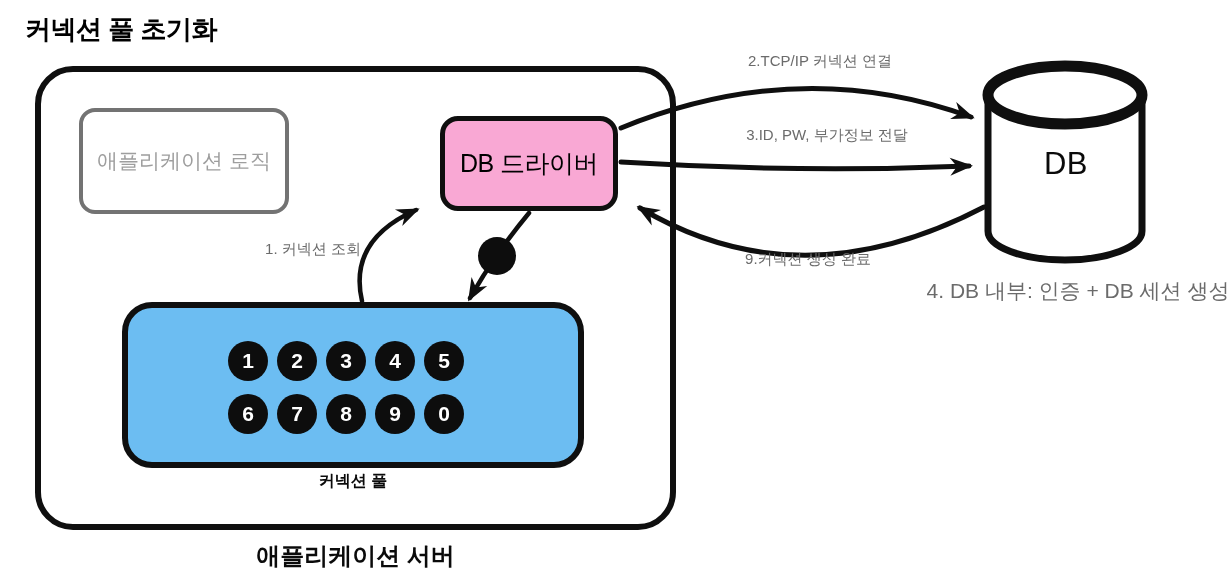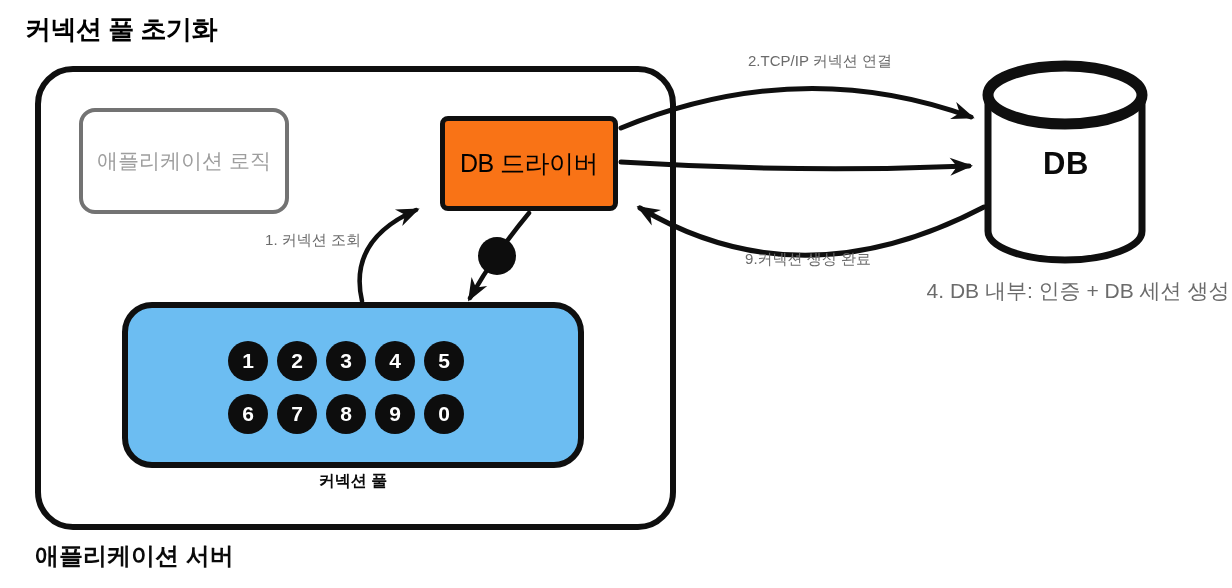--- a/index.html
+++ b/index.html
@@ -9,45 +9,45 @@
   .diagram-title{position:absolute;left:25px;top:12px;font-size:26px;font-weight:800;color:#000;letter-spacing:-0.5px;}
 
   .app-server-box{position:absolute;left:35px;top:66px;width:629px;height:452px;
     border:6px solid #0f0f0f;border-radius:38px;background:transparent;z-index:1;}
 
   .app-logic-box{position:absolute;left:79px;top:108px;width:202px;height:98px;
     border:4px solid #737373;border-radius:16px;display:flex;align-items:center;justify-content:center;z-index:1;}
   .app-logic-label{color:#9e9e9e;font-size:21px;font-weight:500;}
 
   .db-driver-box{position:absolute;left:440px;top:116px;width:168px;height:85px;
-    border:5px solid #0f0f0f;border-radius:8px;background:#f97316;display:flex;align-items:center;justify-content:center;z-index:1;}
+    border:5px solid #0f0f0f;border-radius:18px;background:#f9a8d4;display:flex;align-items:center;justify-content:center;z-index:1;}
   .db-driver-label{color:#000;font-size:25px;font-weight:500;letter-spacing:-0.5px;}
 
   .pool-box{position:absolute;left:122px;top:302px;width:450px;height:154px;
     background:#6cbdf2;border:6px solid #0f0f0f;border-radius:30px;z-index:1;}
   .pool-rows{position:absolute;left:100px;top:33px;display:flex;flex-direction:column;gap:13px;}
   .pool-row{display:flex;gap:9px;}
   .conn-circle{width:40px;height:40px;border-radius:50%;background:#0d0d0d;color:#fff;
     display:flex;align-items:center;justify-content:center;font-size:21px;font-weight:700;}
 
   .pool-label{position:absolute;left:122px;top:471px;width:462px;text-align:center;
     font-size:16px;font-weight:700;color:#0a0a0a;z-index:3;}
-  .server-label{position:absolute;left:35px;top:540px;width:641px;
+  .server-label{position:absolute;left:35px;top:540px;width:641px;text-align:center;
     font-size:24px;font-weight:700;color:#0a0a0a;z-index:3;}
 
   .db-label{position:absolute;left:1014px;top:146px;width:104px;text-align:center;
-    font-size:31px;font-weight:700;color:#0a0a0a;z-index:3;letter-spacing:0.5px;}
+    font-size:31px;font-weight:400;color:#0a0a0a;z-index:3;letter-spacing:0.5px;}
   .db-note{position:absolute;left:922px;top:277px;width:312px;text-align:center;
     font-size:21px;color:#6b6b6b;z-index:3;}
 
   .flow-label{position:absolute;color:#6b6b6b;font-size:15px;text-align:center;z-index:3;}
   .flow-tcp{left:700px;top:52px;width:240px;}
   .flow-credentials{left:702px;top:126px;width:250px;}
   .flow-created{left:700px;top:250px;width:216px;}
-  .flow-lookup{left:240px;top:231px;width:146px;}
+  .flow-lookup{left:240px;top:240px;width:146px;}
   .flow-return{left:522px;top:248px;width:132px;}
 
   svg.overlay{position:absolute;left:0;top:0;width:1232px;height:588px;z-index:2;pointer-events:none;}
 </style>
 </head>
 <body>
 
 <div class="canvas">
 
   <div class="diagram-title">커넥션 풀 초기화</div>
@@ -81,20 +81,21 @@
     </div>
   </div>
 
   <div class="pool-label">커넥션 풀</div>
   <div class="server-label">애플리케이션 서버</div>
 
   <div class="db-label">DB</div>
   <div class="db-note">4. DB 내부: 인증 + DB 세션 생성</div>
 
   <div class="flow-label flow-tcp">2.TCP/IP 커넥션 연결</div>
+  <div class="flow-label flow-credentials">3.ID, PW, 부가정보 전달</div>
   <div class="flow-label flow-created">9.커넥션 생성 완료</div>
   <div class="flow-label flow-lookup">1. 커넥션 조회</div>
 
   <svg class="overlay" viewBox="0 0 1232 588" xmlns="http://www.w3.org/2000/svg">
     <defs>
       <marker id="ah" markerUnits="userSpaceOnUse" markerWidth="26" markerHeight="22" refX="20" refY="10" orient="auto">
         <path d="M1,1 L24,10 L1,19 L8,10 Z" fill="#0f0f0f"></path>
       </marker>
     </defs>
 

